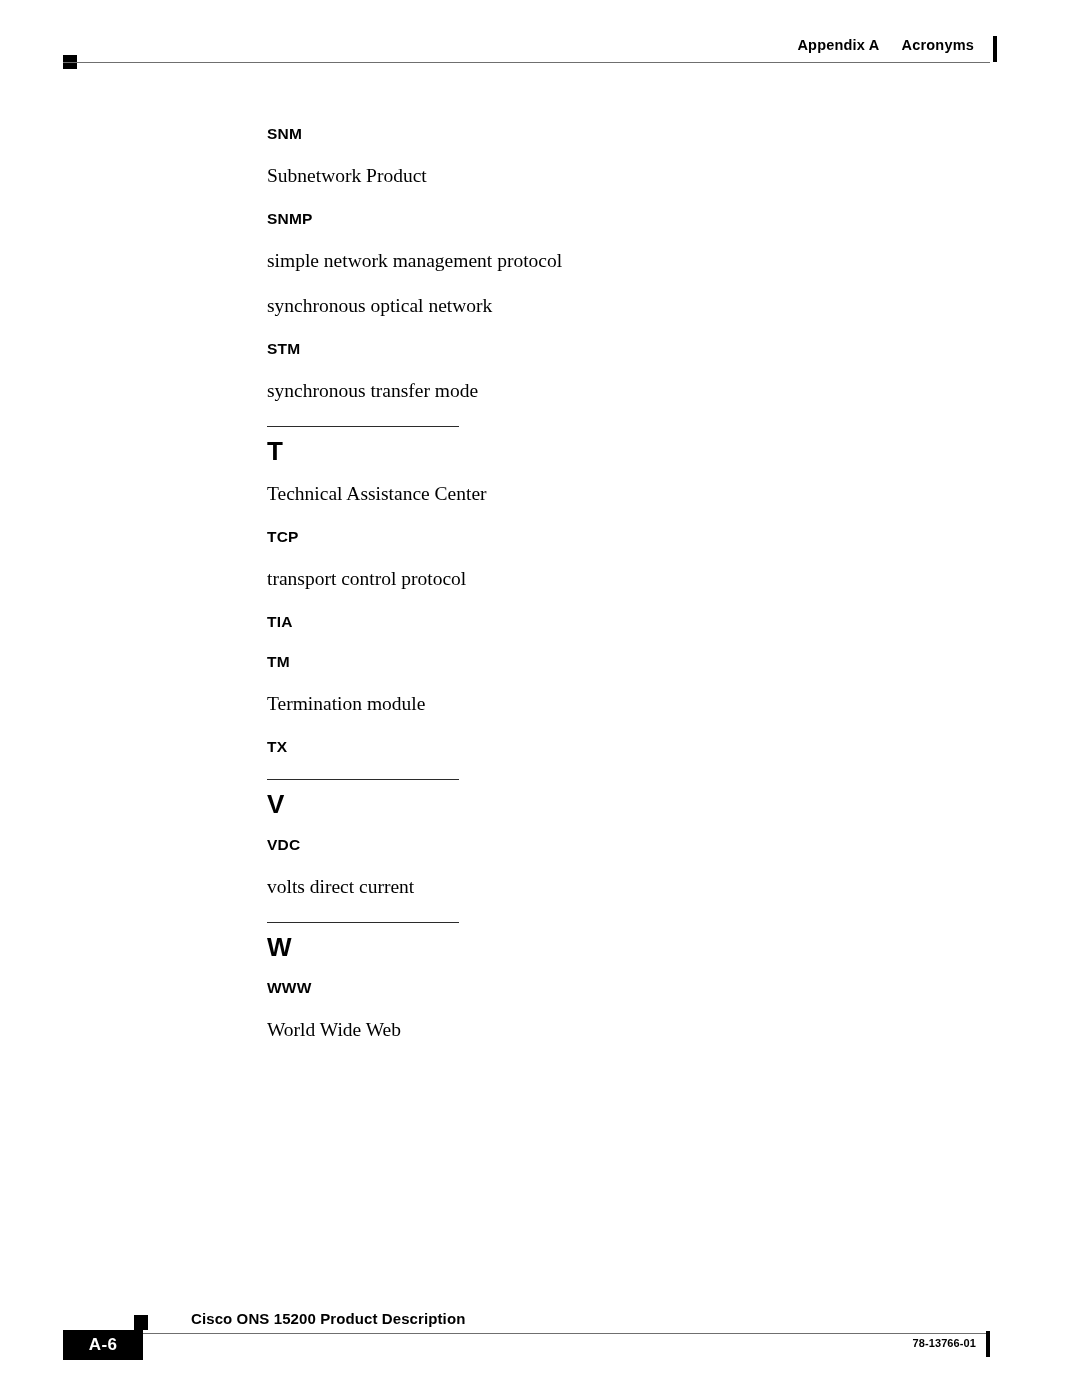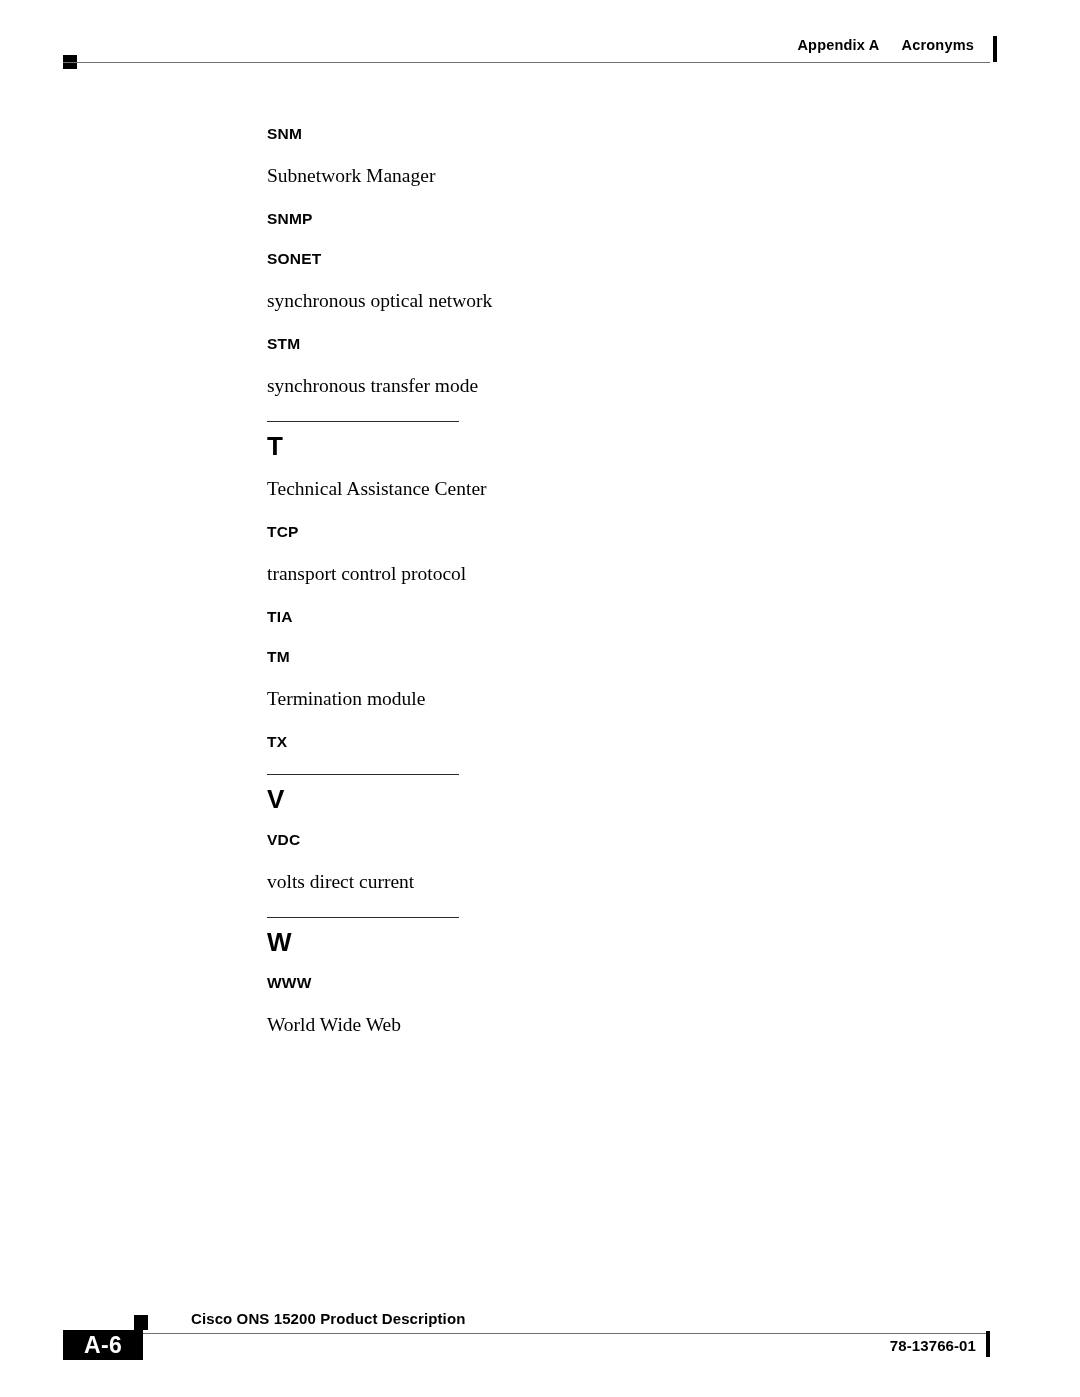--- a/index.html
+++ b/index.html
@@ -160,41 +160,41 @@
     position: absolute;
     left: 63px;
     top: 33px;
     width: 80px;
     height: 30px;
     line-height: 30px;
     text-align: center;
     color: #ffffff;
     font-family: "Liberation Sans", sans-serif;
     font-weight: bold;
-    font-size: 23px;
+    font-size: 17px;
     letter-spacing: 0.3px;
   }
   .footer-doctitle {
     position: absolute;
     left: 163px;
     top: 13px;
     font-family: "Liberation Sans", sans-serif;
     font-weight: bold;
     font-size: 15px;
     letter-spacing: 0.1px;
     white-space: nowrap;
     margin-left: 28px;
   }
   .footer-docnum {
     position: absolute;
     right: 104px;
     top: 40px;
     font-family: "Liberation Sans", sans-serif;
     font-weight: bold;
-    font-size: 15px;
+    font-size: 11px;
     letter-spacing: 0.1px;
     white-space: nowrap;
     text-align: right;
   }
   .footer-changebar {
     position: absolute;
     left: 986px;
     top: 34px;
     width: 4px;
     height: 26px;
@@ -207,27 +207,27 @@
 <div class="page-header">
   <div class="header-square"></div>
   <div class="header-rule"></div>
   <div class="header-text"><span>Appendix A</span><span class="hdr-gap"></span><span>Acronyms</span></div>
   <div class="header-changebar"></div>
 </div>
 
 <div class="content">
     <div class="entry">
       <div class="term">SNM</div>
-      <div class="definition">Subnetwork Manager</div>
+      <div class="definition">Subnetwork Product</div>
     </div>
     <div class="entry">
       <div class="term">SNMP</div>
-    </div>
-    <div class="entry">
-      <div class="term">SONET</div>
+      <div class="definition">simple network management protocol</div>
+    </div>
+    <div class="entry">
       <div class="definition">synchronous optical network</div>
     </div>
     <div class="entry">
       <div class="term">STM</div>
       <div class="definition">synchronous transfer mode</div>
     </div>
     <div class="section-head">
       <div class="sec-rule"></div>
       <div class="section-letter">T</div>
     </div>

